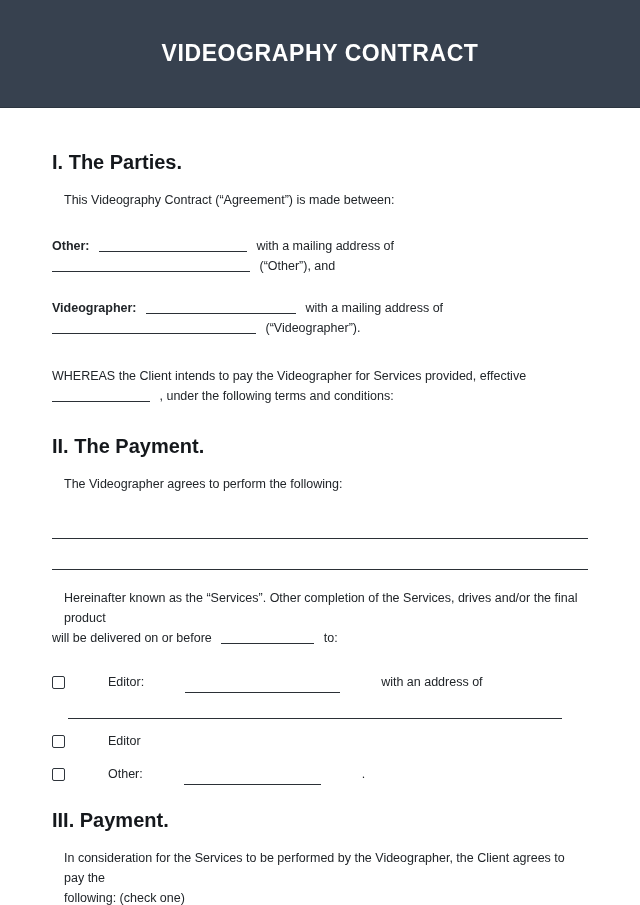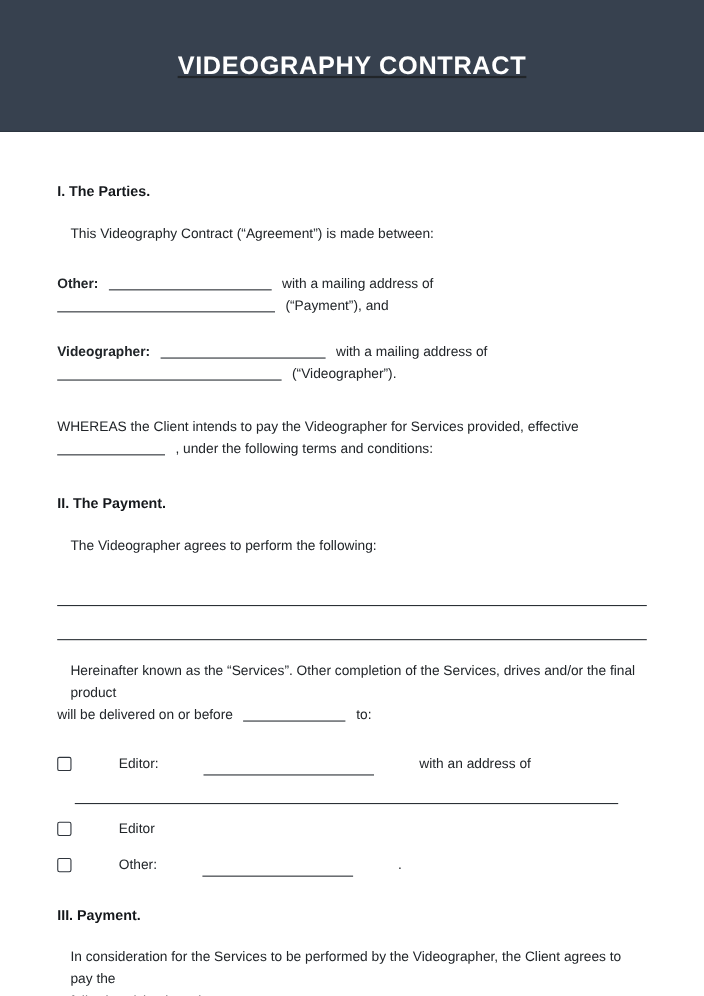--- a/index.html
+++ b/index.html
@@ -6,41 +6,40 @@
   html, body {
     width: 640px; height: 905px;
     background: #ffffff;
     font-family: "Liberation Sans", sans-serif;
     color: #212529;
     overflow: hidden;
   }
   .page { width: 640px; height: 905px; background: #ffffff; }
 
   .header {
-    width: 100%; height: 120px;
+    width: 100%; height: 108px;
     background: #37414f;
     display: flex; align-items: center; justify-content: center;
     border-bottom: 1px solid #2c3540;
-    text-decoration: underline;
   }
   .header h1 {
     color: #ffffff;
     font-size: 23px;
     font-weight: 700;
     letter-spacing: 0.6px;
   }
 
   .content {
     padding: 0 52px;
     font-size: 12.5px;
     line-height: 20px;
   }
 
   h2.section-heading {
-    font-size: 13px;
+    font-size: 20px;
     font-weight: 700;
     color: #15181c;
     line-height: 20px;
   }
   .h-parties   { margin-top: 44px; }
   .h-services  { margin-top: 30px; }
   .h-payment   { margin-top: 26px; }
 
   .body-text { color: #212529; }
 
@@ -122,21 +121,21 @@
 
     <p class="body-text mt-18">This Videography Contract (“Agreement”) is made between:</p>
 
     <div class="row mt-26">
       <span class="bold">Other:</span>
       <span class="blank w-client-name"></span>
       <span>with a mailing address of</span>
     </div>
     <div class="row">
       <span class="blank w-address"></span>
-      <span>(“Payment”), and</span>
+      <span>(“Other”), and</span>
     </div>
 
     <div class="row mt-22">
       <span class="bold">Videographer:</span>
       <span class="blank w-vg-name"></span>
       <span>with a mailing address of</span>
     </div>
     <div class="row">
       <span class="blank w-vg-address"></span>
       <span>(“Videographer”).</span>

